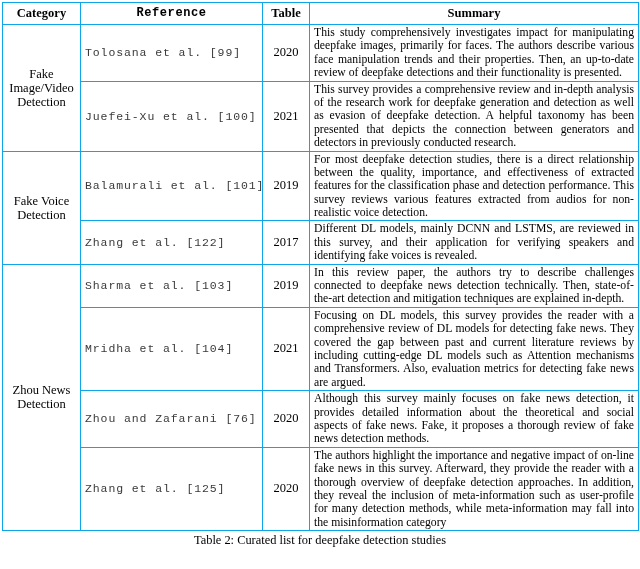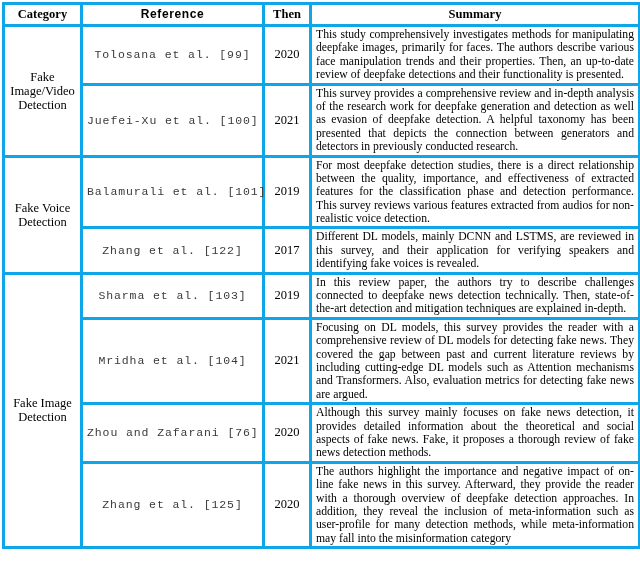--- a/index.html
+++ b/index.html
@@ -21,36 +21,36 @@
     box-sizing: border-box;
     padding: 2px 2px 0 2px;
   }
   table.curated {
     border-collapse: collapse;
     width: 636px;
     table-layout: fixed;
     border: 1px solid #7a7a7a;
   }
   table.curated td, table.curated th {
-    border: 3px solid #0ea5e9;
+    border: 1px solid #0ea5e9;
     vertical-align: middle;
     padding: 1px 4px;
     box-sizing: border-box;
   }
   thead th {
     font-family: "Liberation Serif", serif;
     font-weight: bold;
     font-size: 12.5px;
     text-align: center;
     height: 22px;
     padding: 2px 4px;
     line-height: 1.05;
   }
   thead th.ref-head {
-    font-family: Liberation Sans, sans-serif;
+    font-family: Liberation Mono, monospace;
     font-weight: bold;
     font-size: 12px;
     letter-spacing: 0.6px;
   }
   col.c-category { width: 78px; }
   col.c-reference { width: 182px; }
   col.c-year { width: 47px; }
   col.c-summary { width: 329px; }
 
   td.category-cell {
@@ -59,21 +59,21 @@
     line-height: 1.12;
     font-family: "Liberation Serif", serif;
   }
   td.category-cell .catline { display: block; white-space: nowrap; }
 
   td.reference-cell {
     font-family: "Liberation Mono", monospace;
     font-size: 11.5px;
     letter-spacing: 0.9px;
     color: #3a3a3a;
-    text-align: center;
+    text-align: left;
     padding-left: 12px;
     white-space: nowrap;
   }
   td.year-cell {
     text-align: center;
     font-size: 12.5px;
     font-family: "Liberation Serif", serif;
     margin-left: 24px;
   }
   td.summary-cell {
@@ -102,35 +102,35 @@
     <colgroup>
       <col class="c-category">
       <col class="c-reference">
       <col class="c-year">
       <col class="c-summary">
     </colgroup>
     <thead>
       <tr>
         <th>Category</th>
         <th class="ref-head">Reference</th>
-        <th>Then</th>
+        <th>Table</th>
         <th>Summary</th>
       </tr>
     </thead>
     <tbody>
 
       <tr>
         <td class="category-cell" rowspan="2">
           <span class="catline">Fake</span>
           <span class="catline">Image/Video</span>
           <span class="catline">Detection</span>
         </td>
         <td class="reference-cell">Tolosana et al. [99]</td>
         <td class="year-cell">2020</td>
-        <td class="summary-cell">This study comprehensively investigates methods for manipulating deepfake images, primarily for faces. The authors describe various face manipulation trends and their properties. Then, an up-to-date review of deepfake detections and their functionality is presented.</td>
+        <td class="summary-cell">This study comprehensively investigates impact for manipulating deepfake images, primarily for faces. The authors describe various face manipulation trends and their properties. Then, an up-to-date review of deepfake detections and their functionality is presented.</td>
       </tr>
 
       <tr>
         <td class="reference-cell">Juefei-Xu et al. [100]</td>
         <td class="year-cell">2021</td>
         <td class="summary-cell">This survey provides a comprehensive review and in-depth analysis of the research work for deepfake generation and detection as well as evasion of deepfake detection. A helpful taxonomy has been presented that depicts the connection between generators and detectors in previously conducted research.</td>
       </tr>
 
       <tr>
         <td class="category-cell" rowspan="2">
@@ -143,21 +143,21 @@
       </tr>
 
       <tr>
         <td class="reference-cell">Zhang et al. [122]</td>
         <td class="year-cell">2017</td>
         <td class="summary-cell">Different DL models, mainly DCNN and LSTMS, are reviewed in this survey, and their application for verifying speakers and identifying fake voices is revealed.</td>
       </tr>
 
       <tr>
         <td class="category-cell" rowspan="4">
-          <span class="catline">Fake Image</span>
+          <span class="catline">Zhou News</span>
           <span class="catline">Detection</span>
         </td>
         <td class="reference-cell">Sharma et al. [103]</td>
         <td class="year-cell">2019</td>
         <td class="summary-cell">In this review paper, the authors try to describe challenges connected to deepfake news detection technically. Then, state-of-the-art detection and mitigation techniques are explained in-depth.</td>
       </tr>
 
       <tr>
         <td class="reference-cell">Mridha et al. [104]</td>
         <td class="year-cell">2021</td>
@@ -172,14 +172,15 @@
 
       <tr>
         <td class="reference-cell">Zhang et al. [125]</td>
         <td class="year-cell">2020</td>
         <td class="summary-cell">The authors highlight the importance and negative impact of on-line fake news in this survey. Afterward, they provide the reader with a thorough overview of deepfake detection approaches. In addition, they reveal the inclusion of meta-information such as user-profile for many detection methods, while meta-information may fall into the misinformation category</td>
       </tr>
 
     </tbody>
   </table>
 
+  <div class="caption">Table 2: Curated list for deepfake detection studies</div>
 
 </div>
 
 </body></html>

